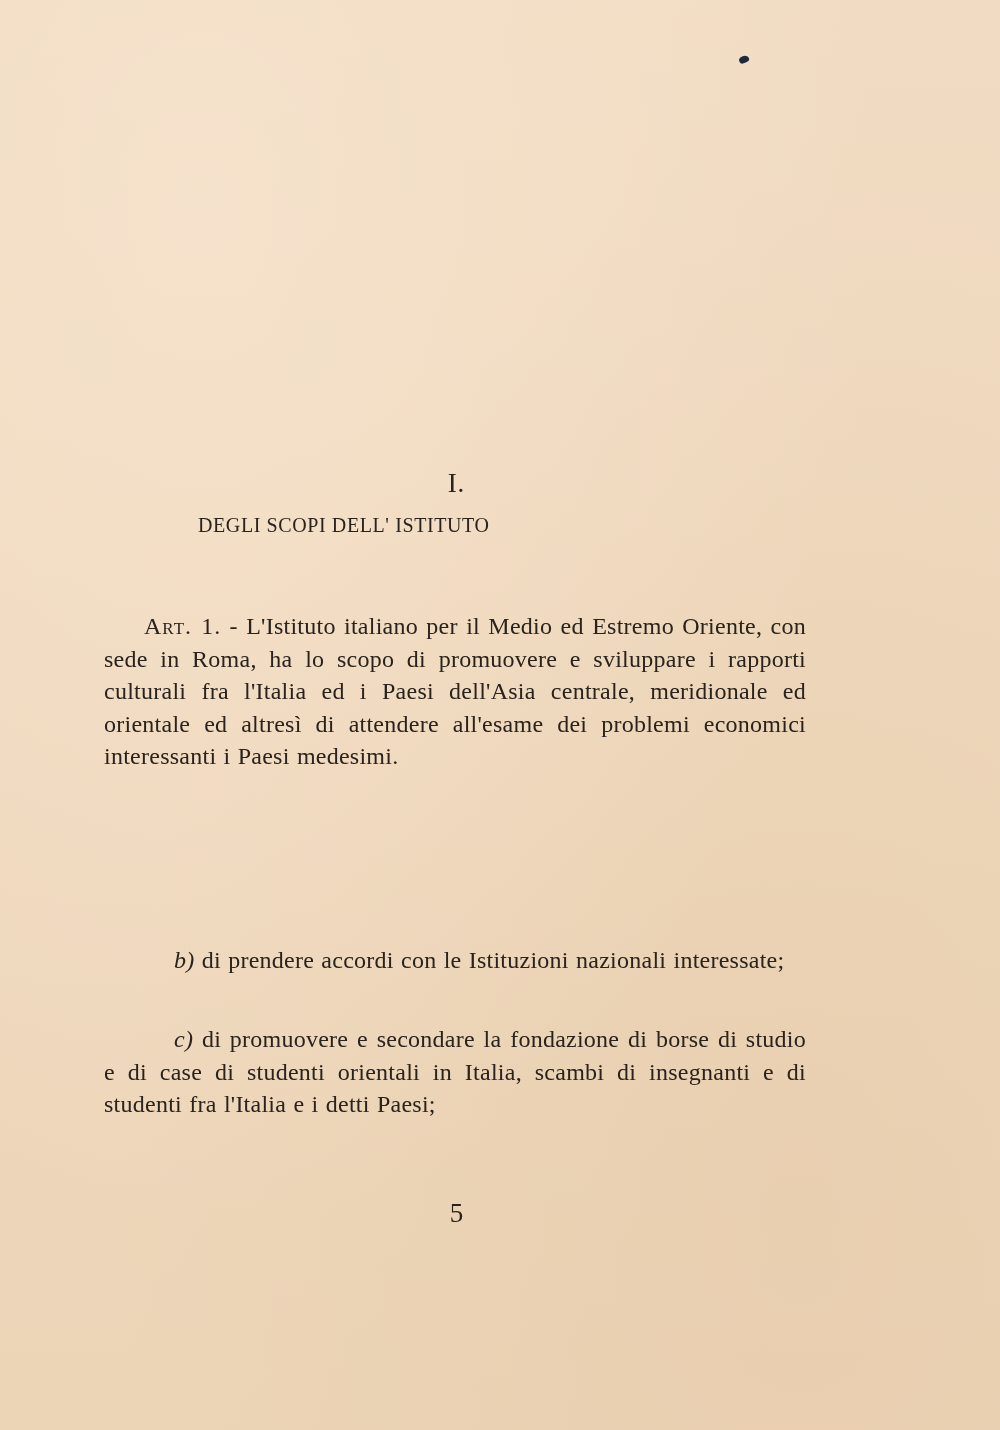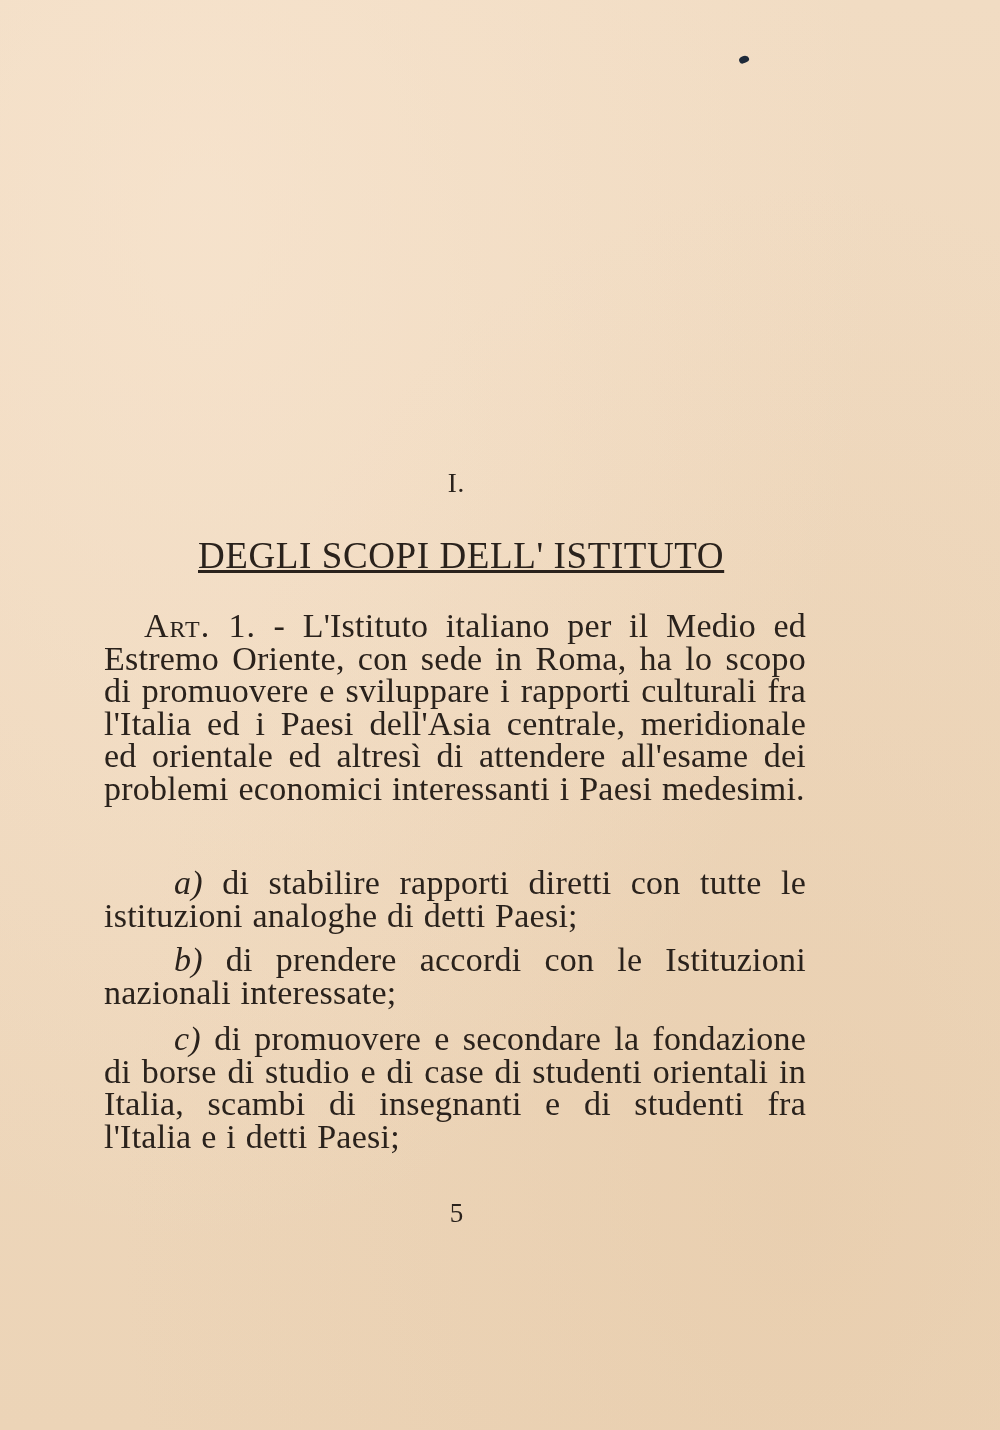--- a/index.html
+++ b/index.html
@@ -17,26 +17,26 @@
   .page { position: absolute; inset: 0; }
   .speck {
     position: absolute; left: 739px; top: 56px; width: 10px; height: 7px;
     background: #1e2a3a; border-radius: 50% 60% 40% 50%; transform: rotate(-25deg);
   }
   .chapter-number {
     position: absolute; top: 468px; left: 0; width: 913px; text-align: center;
     font-size: 27px; letter-spacing: 1px;
   }
   .chapter-title {
-    position: absolute; top: 534px; left: 198px; width: 520px;
-    font-size: 37px; letter-spacing: 0.6px; white-space: nowrap; text-decoration: underline;
+    position: absolute; top: 514px; left: 198px; width: 520px;
+    font-size: 20px; letter-spacing: 0.6px; white-space: nowrap;
   }
   .body {
     position: absolute; left: 104px; width: 702px;
-    font-size: 34px; line-height: 32.6px; text-align: justify;
+    font-size: 24px; line-height: 32.6px; text-align: justify;
     letter-spacing: 0.25px; word-spacing: 1px;
   }
   .body p { margin: 0; text-indent: 40px; }
   .art1 { top: 610px; }
   .art2 { top: 818px; }
   .item-a { top: 867px; }
   .item-b { top: 944px; }
   .item-c { top: 1023px; }
   .item p { text-indent: 70px; }
   .art-label { font-variant: small-caps; letter-spacing: 1px; }
@@ -53,23 +53,20 @@
   <div class="speck"></div>
 
   <div class="chapter-number">I.</div>
   <div class="chapter-title">DEGLI SCOPI DELL' ISTITUTO</div>
 
   <div class="body art1">
     <p><span class="art-label">Art. 1.</span><span> - L'Istituto italiano per il Medio ed Estremo Oriente, con sede in Roma, ha lo scopo di promuovere e sviluppare i rapporti culturali fra l'Italia ed i Paesi dell'Asia centrale, meridionale ed orientale ed altresì di attendere all'esame dei problemi economici interessanti i Paesi medesimi.</span></p>
   </div>
 
 
-  <div class="body item item-a">
-    <p><span class="item-letter">a)</span><span> di stabilire rapporti diretti con tutte le istituzioni analoghe di detti Paesi;</span></p>
-  </div>
 
   <div class="body item item-b">
     <p><span class="item-letter">b)</span><span> di prendere accordi con le Istituzioni nazionali interessate;</span></p>
   </div>
 
   <div class="body item item-c">
     <p><span class="item-letter">c)</span><span> di promuovere e secondare la fondazione di borse di studio e di case di studenti orientali in Italia, scambi di insegnanti e di studenti fra l'Italia e i detti Paesi;</span></p>
   </div>
 
   <div class="page-number">5</div>

